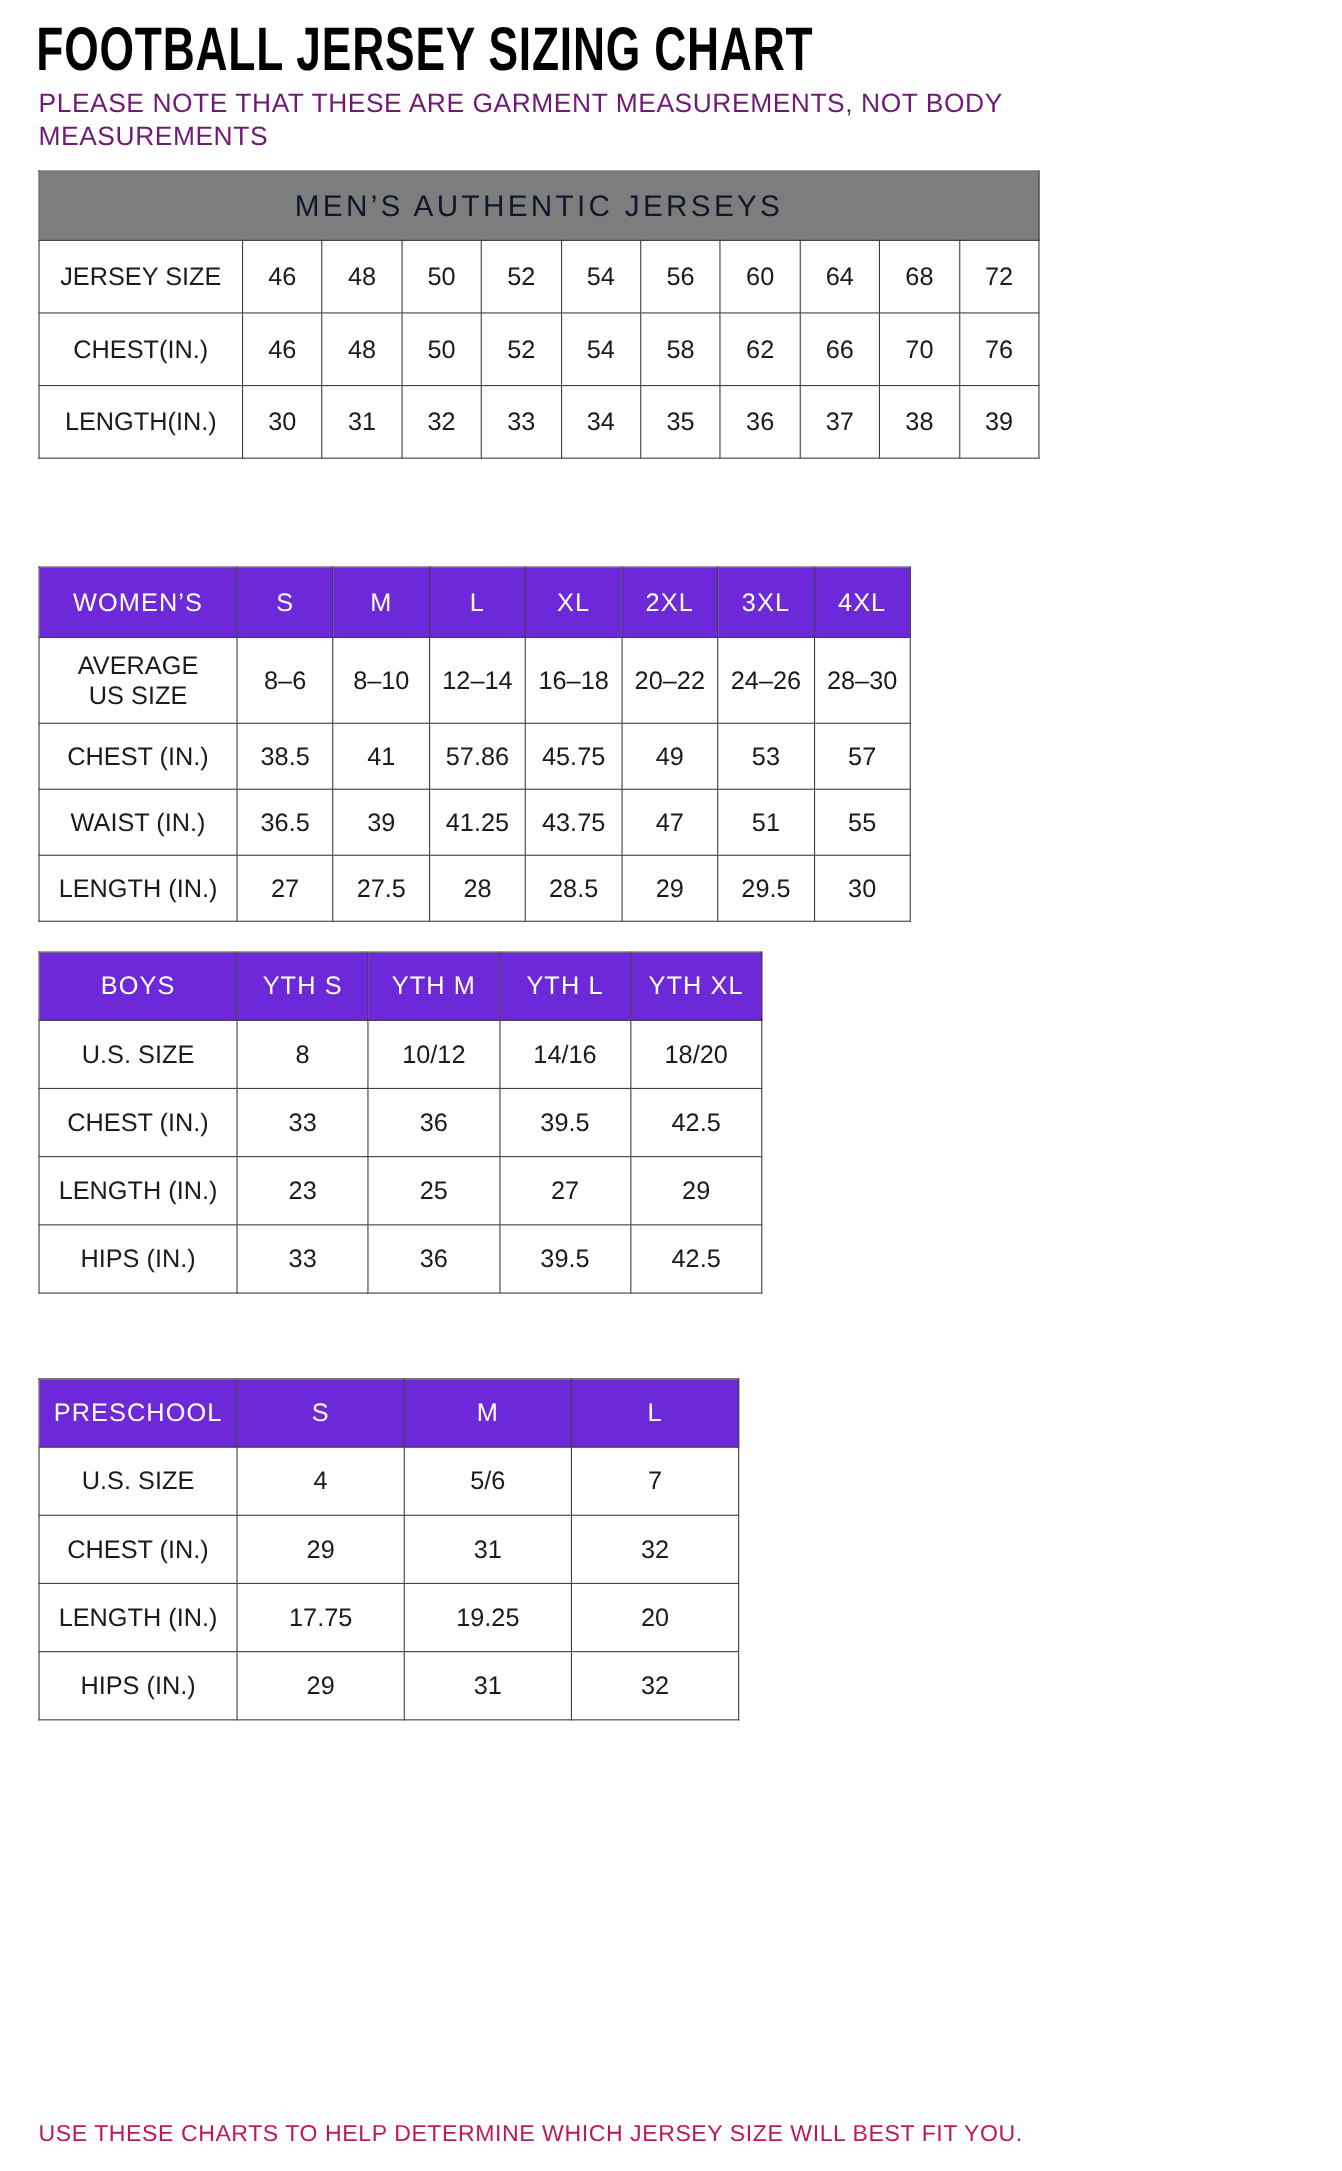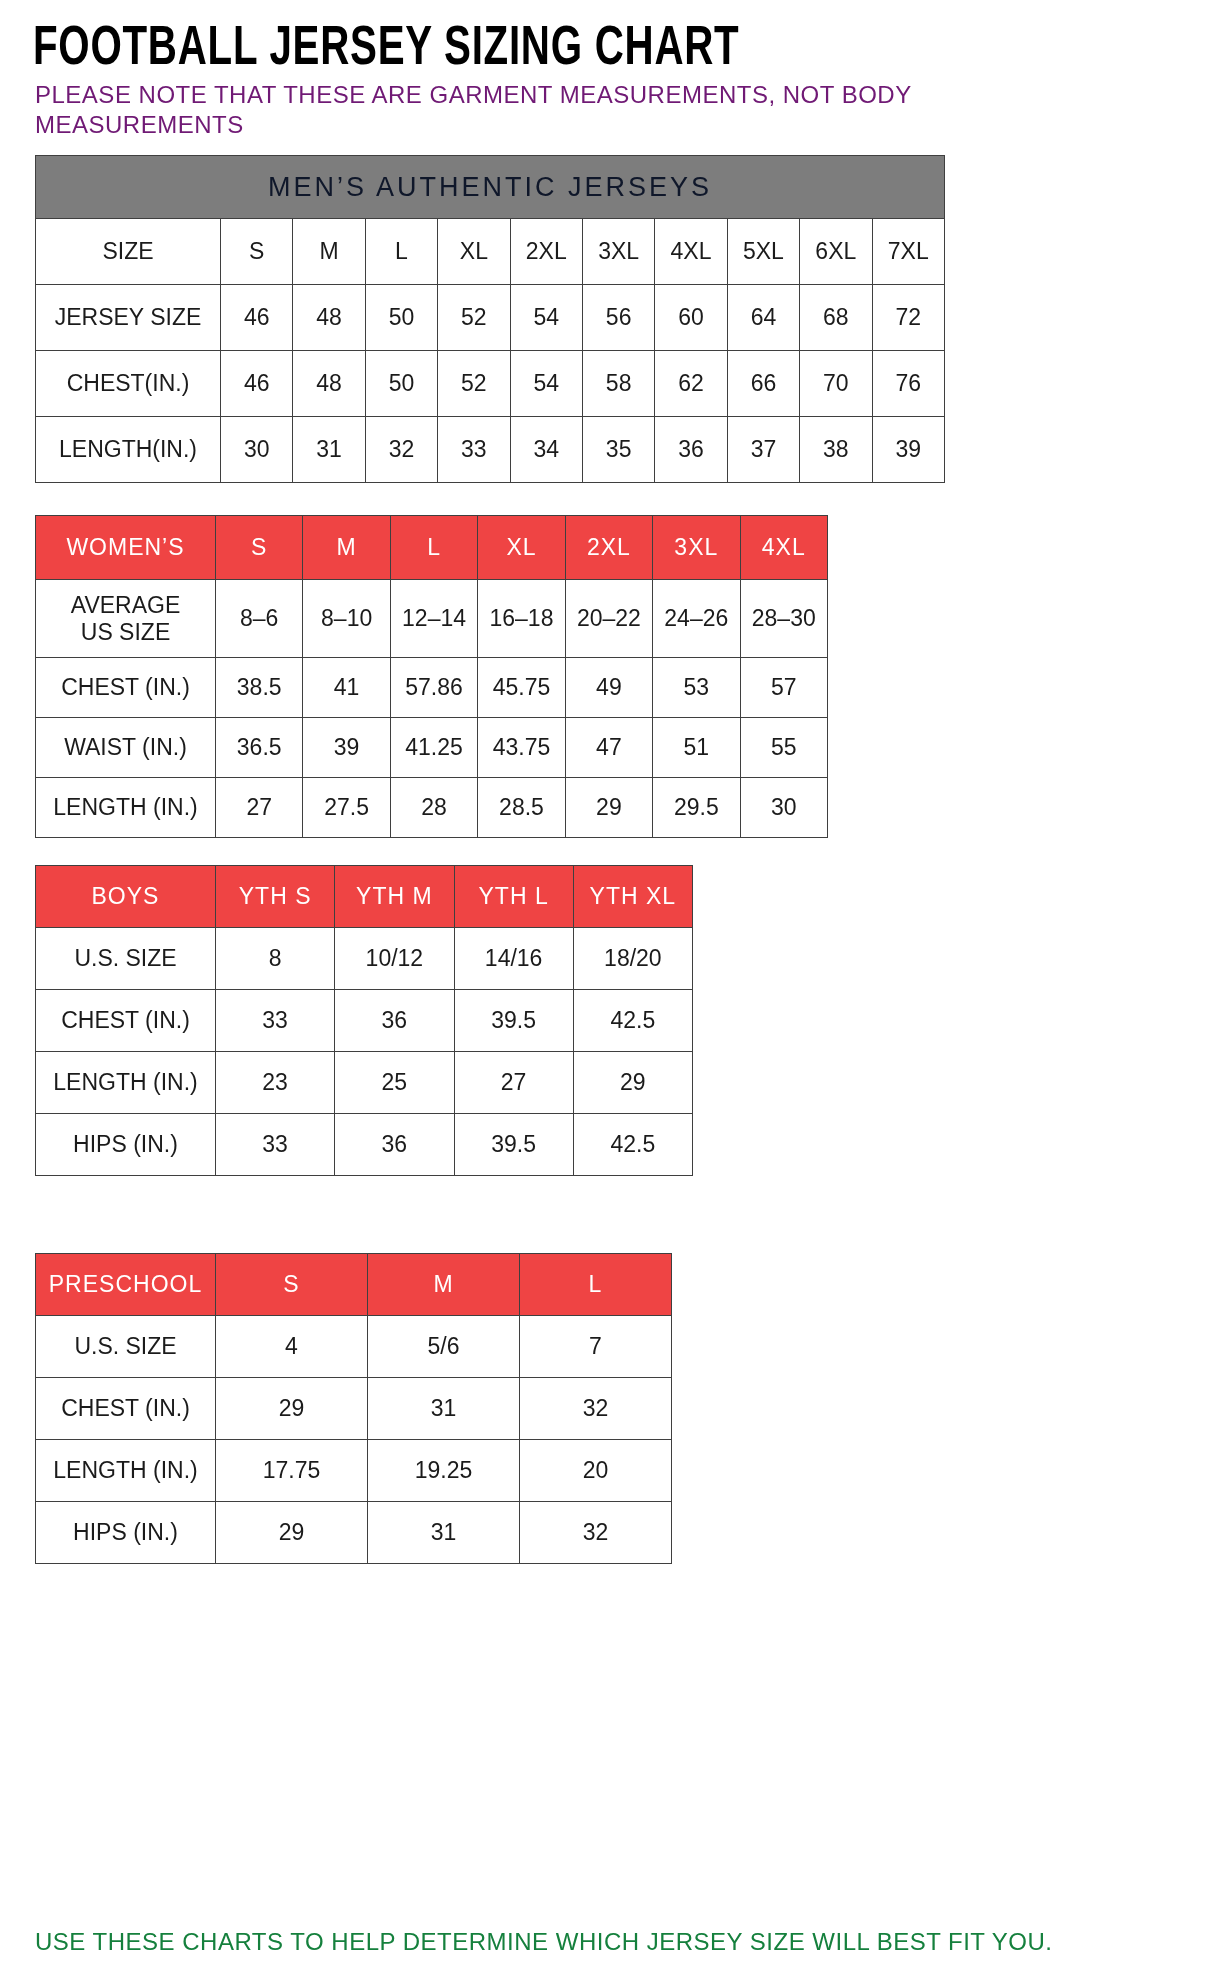--- a/index.html
+++ b/index.html
@@ -34,23 +34,23 @@
     line-height: 1.25;
     letter-spacing: 0.5px;
     color: #701a75;
   }
   .footer-note {
     position: absolute;
     left: 35px;
     top: 1928px;
     width: 1160px;
     margin: 0;
-    font-size: 24px;
+    font-size: 21px;
     letter-spacing: 0.5px;
-    color: #15803d;
+    color: #be185d;
   }
   table.tbl {
     position: absolute;
     border-collapse: collapse;
     table-layout: fixed;
     font-size: 23px;
     color: #1b1b1b;
     text-align: center;
   }
   .tbl td, .tbl th {
@@ -60,21 +60,21 @@
     vertical-align: middle;
   }
   .banner {
     background: #7d7d7d;
     color: #0f172a;
     font-size: 27px;
     letter-spacing: 3px;
     height: 62px;
   }
   .ghead {
-    background: #ef4444;
+    background: #6d28d9;
     color: #ffffff;
     letter-spacing: 1px;
   }
   .lab { white-space: pre-line; }
 
   .mens   { top: 155px;  left: 35px; width: 910px; }
   .mens col.lab-col { width: 185px; }
   .mens tr.r { height: 66px; }
 
   .womens { top: 515px;  left: 35px; width: 793px; }
@@ -100,33 +100,20 @@
   <p class="red-note">PLEASE NOTE THAT THESE ARE GARMENT MEASUREMENTS, NOT BODY MEASUREMENTS</p>
 
   <table class="tbl mens">
     <colgroup>
         <col class="lab-col">
         <col span="10">
       </colgroup>
     <tbody>
         <tr>
       <th class="banner" colspan="11">MEN’S AUTHENTIC JERSEYS</th>
-    </tr>
-    <tr class="r">
-      <td class="lab">SIZE</td>
-      <td>S</td>
-      <td>M</td>
-      <td>L</td>
-      <td>XL</td>
-      <td>2XL</td>
-      <td>3XL</td>
-      <td>4XL</td>
-      <td>5XL</td>
-      <td>6XL</td>
-      <td>7XL</td>
     </tr>
     <tr class="r">
       <td class="lab">JERSEY SIZE</td>
       <td>46</td>
       <td>48</td>
       <td>50</td>
       <td>52</td>
       <td>54</td>
       <td>56</td>
       <td>60</td>

